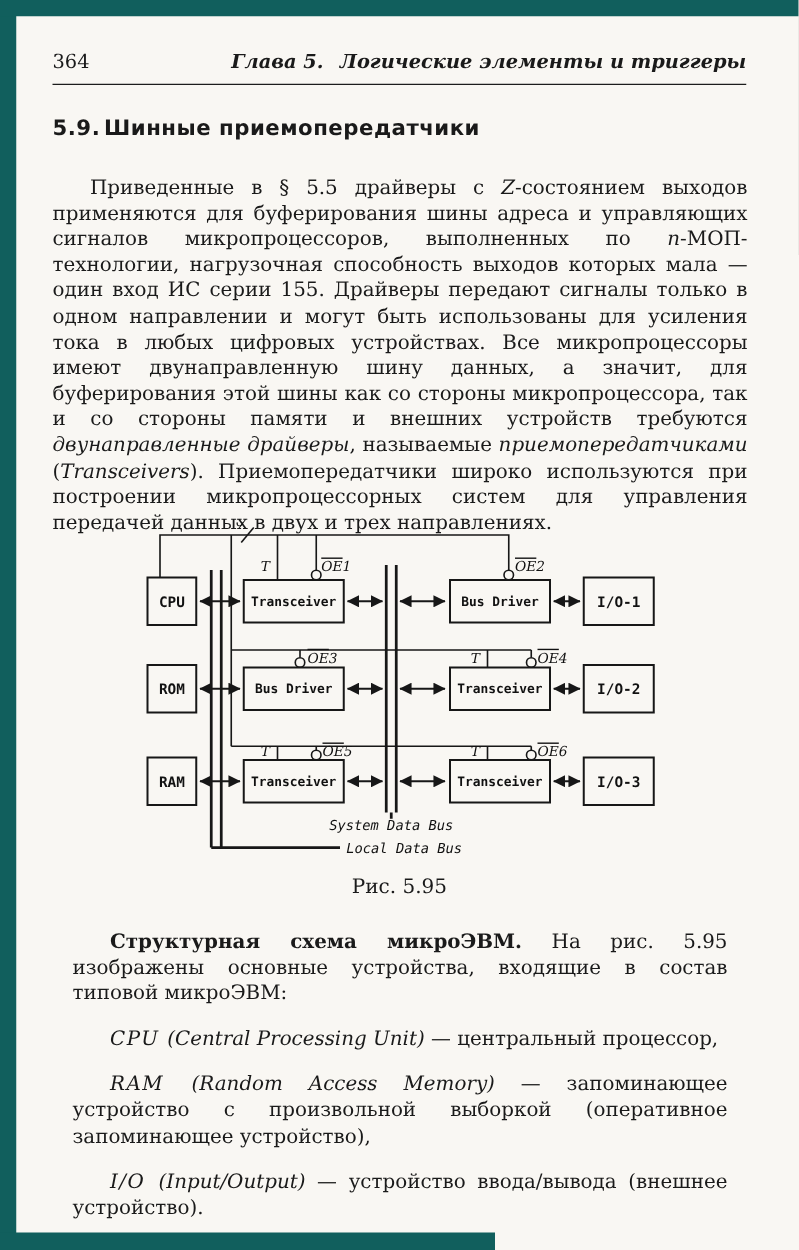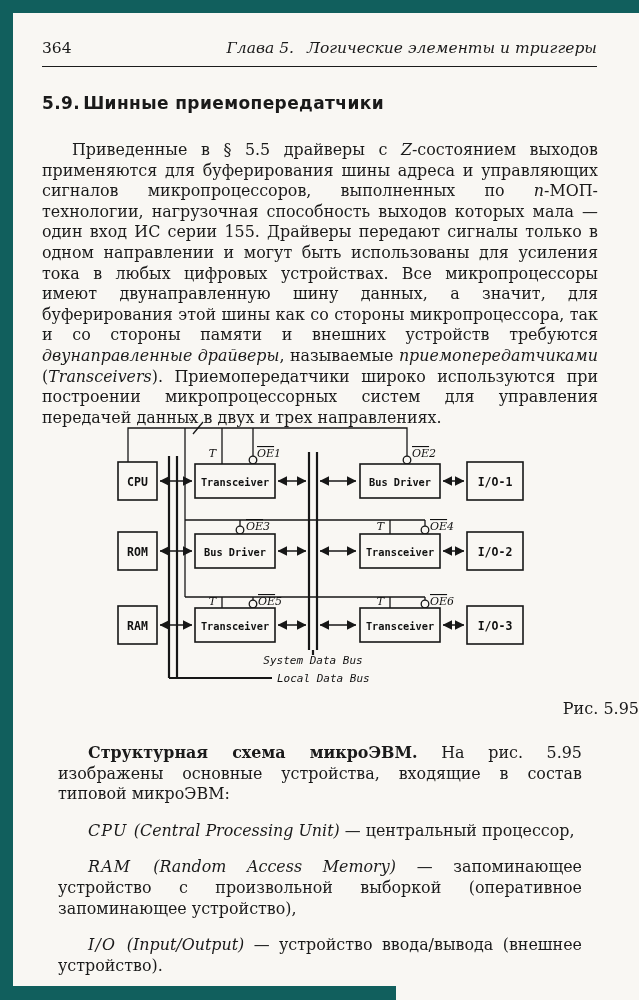--- a/index.html
+++ b/index.html
@@ -7,33 +7,33 @@
   .page{position:relative;width:639px;height:1000px;background:var(--paper,#f9f7f3);
         color:var(--ink,#1a1a1a);font-family:"DejaVu Serif",serif;overflow:hidden;}
   .scanbar{position:absolute;background:var(--border-teal,#115f5d);}
   #bar-left{left:0;top:0;width:13px;height:1000px;}
   #bar-top{left:0;top:0;width:639px;height:13px;}
   #bar-bottom{left:0;top:986px;width:396px;height:14px;}
 
   .header{position:absolute;left:42px;right:42px;top:39px;display:flex;
           justify-content:space-between;align-items:center;
           border-bottom:1.6px solid #1c1c1c;padding-bottom:9px;font-size:15.5px;}
-  .running{font-style:italic;display:flex;gap:13px;}
+  .running{font-style:italic;display:flex;gap:13px;font-weight:bold;}
 
   .secheading{position:absolute;left:42px;top:93px;font-family:"DejaVu Sans",sans-serif;
           font-weight:bold;font-size:17px;letter-spacing:.4px;}
   .secheading .num{margin-right:3px;}
 
   .body-text{font-size:15.9px;line-height:20.6px;text-align:justify;text-indent:30px;margin:0;}
   #para1{position:absolute;left:42px;width:556px;top:140px;}
   #block2{position:absolute;left:42px;width:556px;top:727px;}
   #block2 p{margin:16px;}
   .it{font-style:italic;} .bd{font-weight:bold;} .ls{letter-spacing:1.2px;}
 
-  .caption{position:absolute;left:0;width:639px;top:699px;text-align:right;font-size:16px;}
+  .caption{position:absolute;left:0;width:639px;top:699px;text-align:center;font-size:16px;}
 
   svg.fig{position:absolute;left:84px;top:418px;}
   .box{fill:#f9f7f3;stroke:#171717;stroke-width:1.6;}
   .ctl path{fill:none;stroke:#171717;stroke-width:1.3;}
   .bus line{stroke:#171717;stroke-width:2.2;}
   .arrow{stroke:#171717;stroke-width:1.5;marker-start:url(#ah);marker-end:url(#ah);}
   .bub{fill:#f9f7f3;stroke:#171717;stroke-width:1.3;}
   .boxlab{font-family:"DejaVu Sans Mono",monospace;font-weight:bold;text-anchor:middle;
           dominant-baseline:central;fill:#111;}
   .lg{font-size:11.5px;} .sm{font-size:10.3px;}

